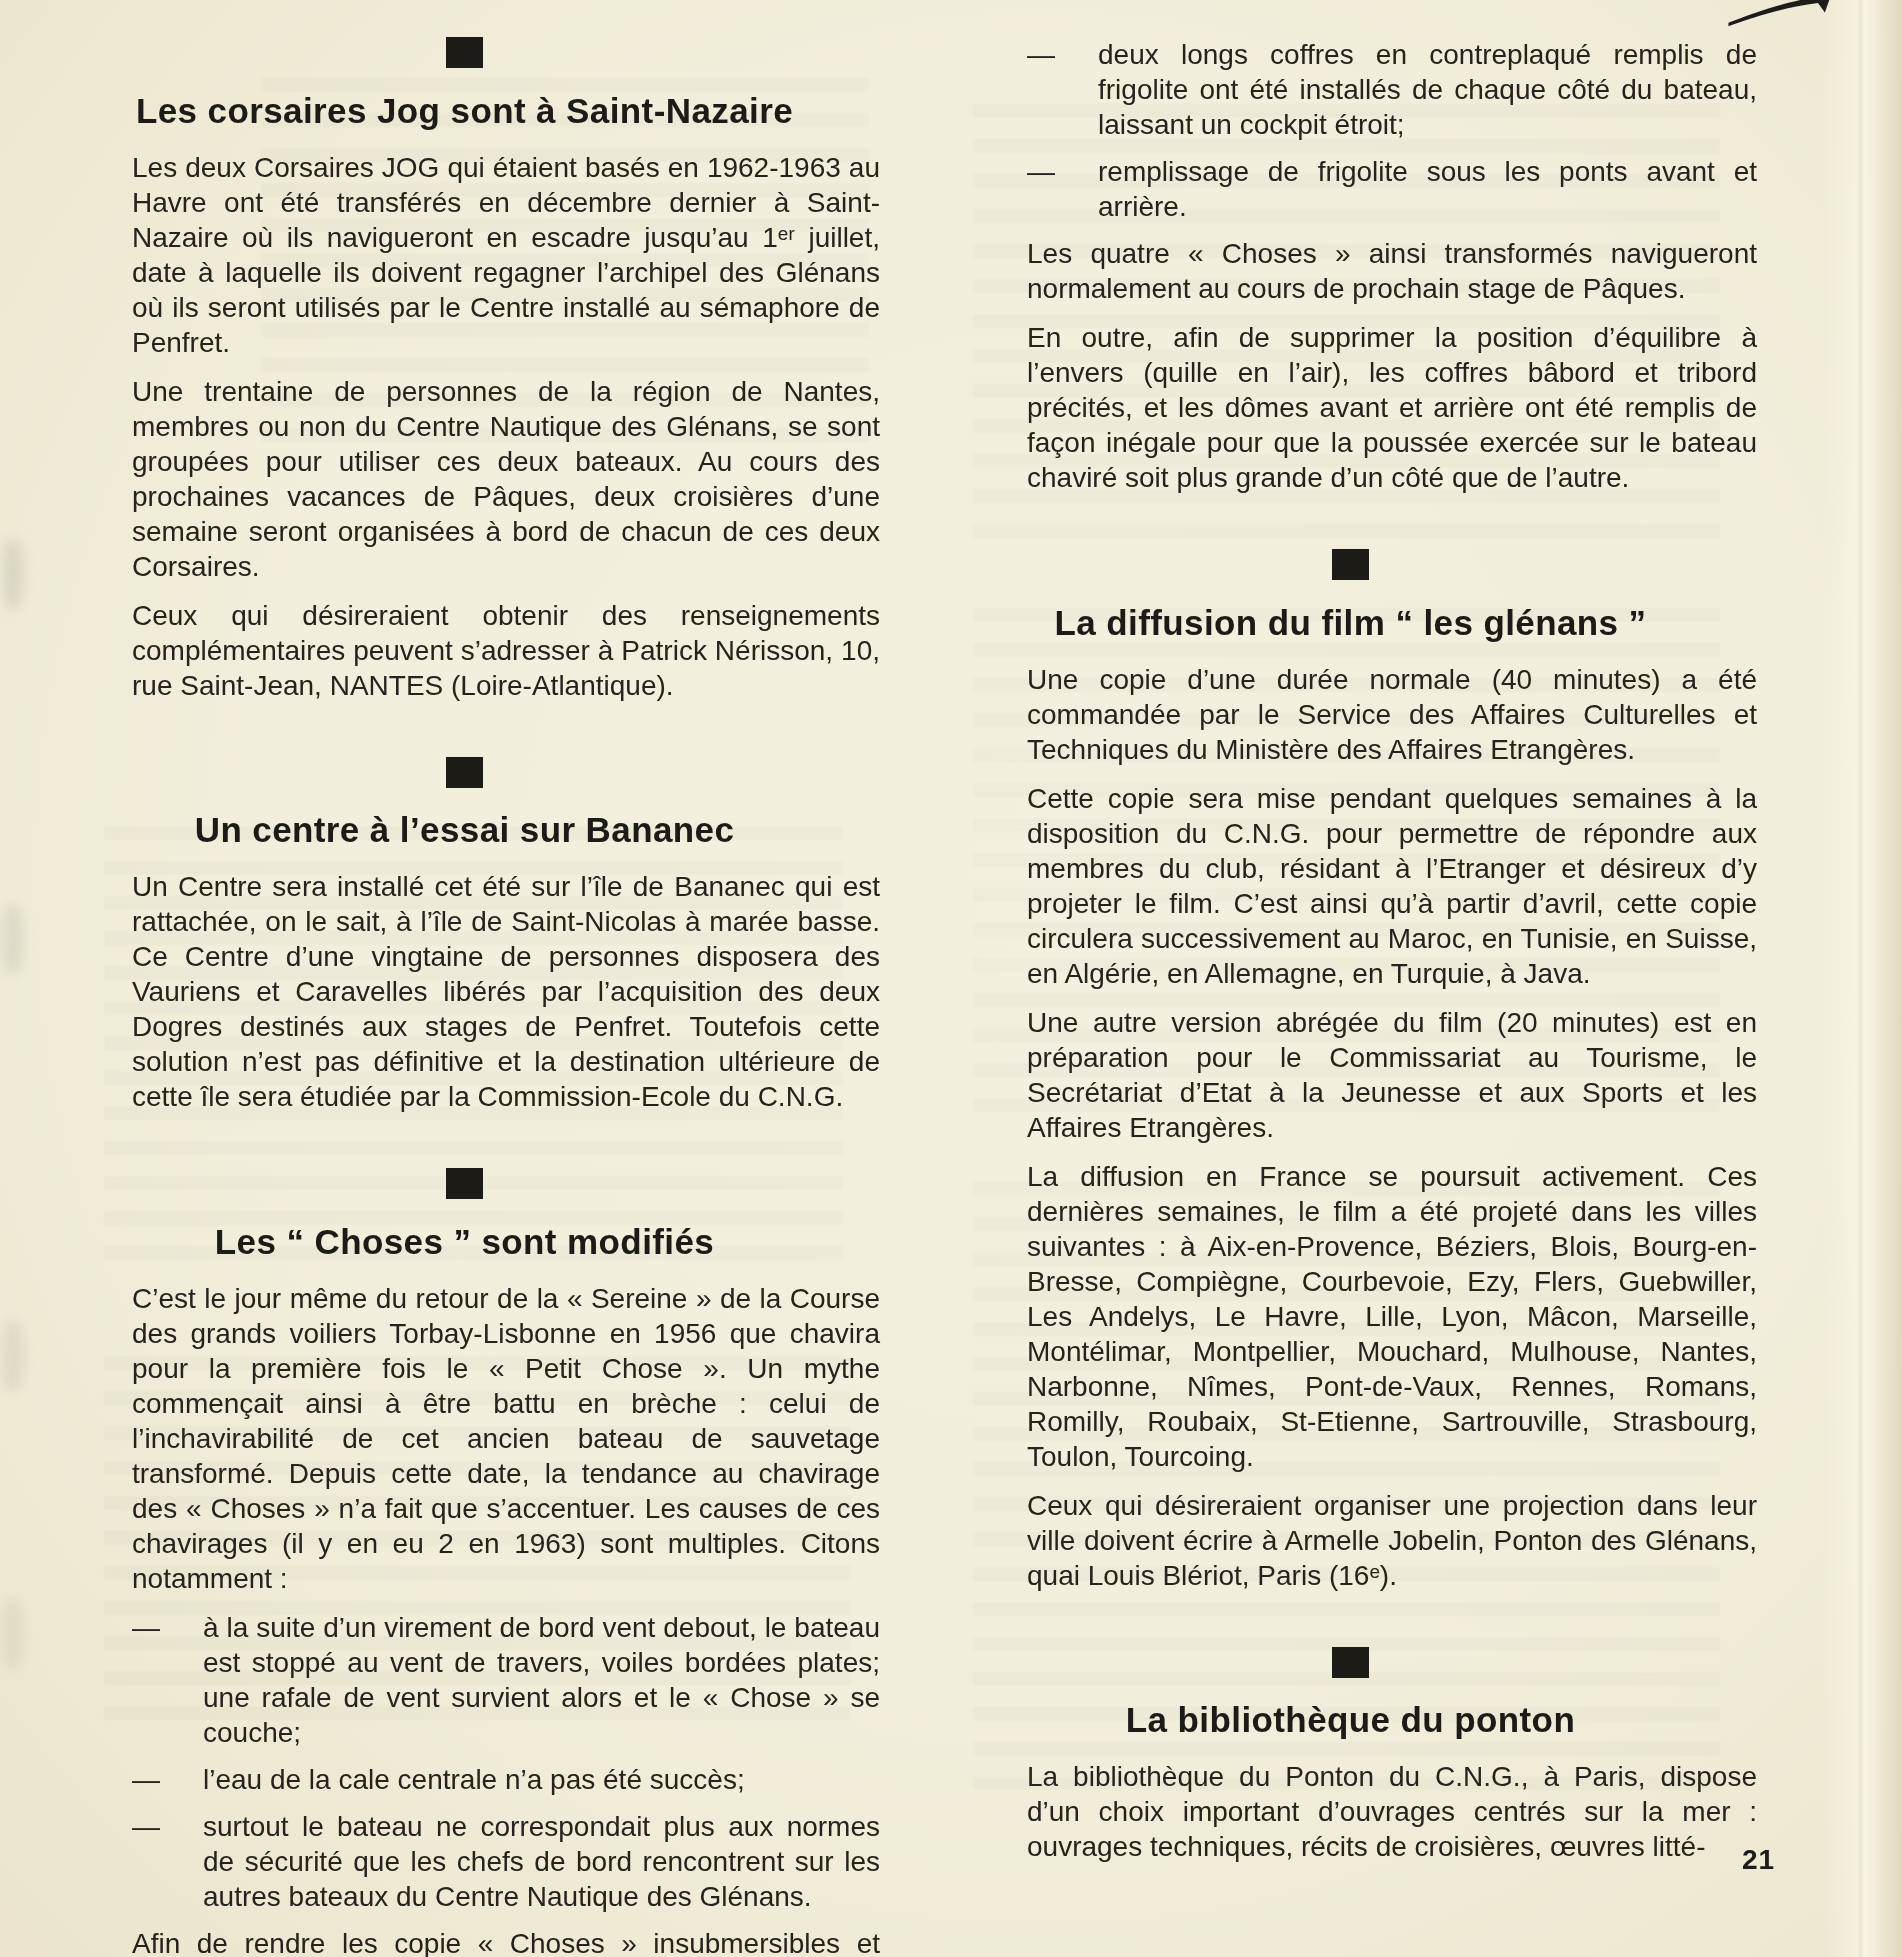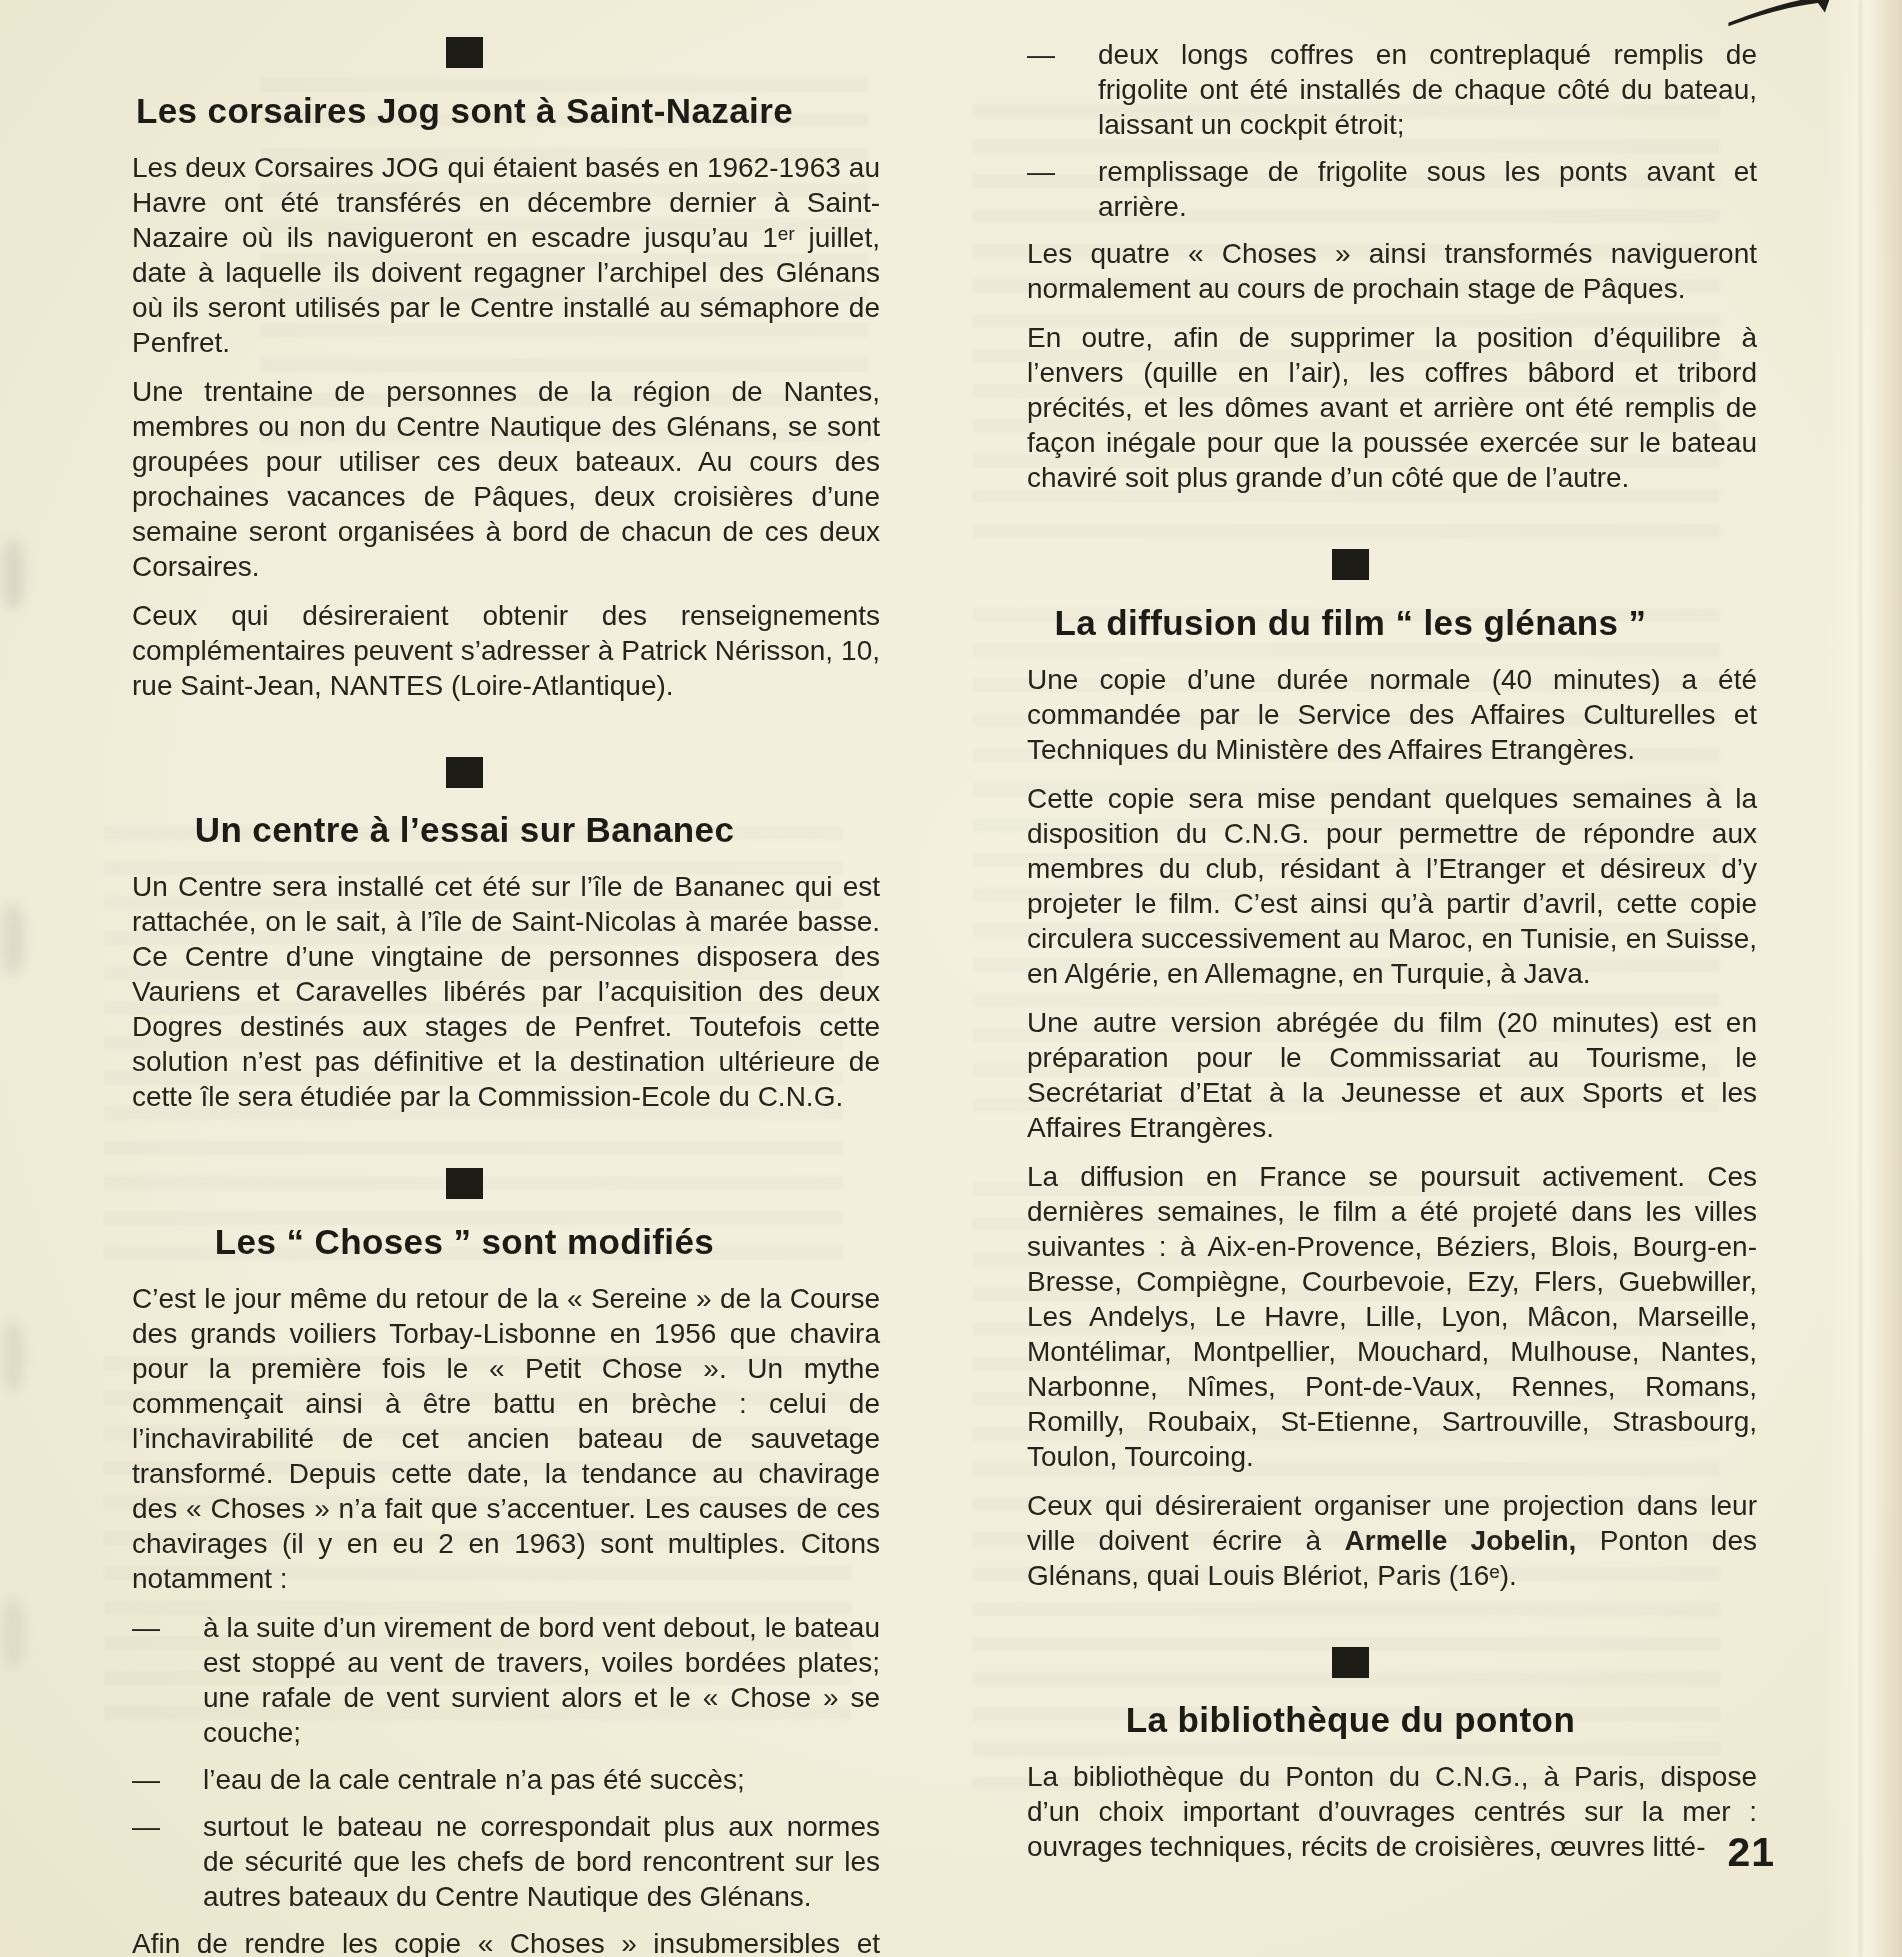--- a/index.html
+++ b/index.html
@@ -24,25 +24,25 @@
   .mt{margin-top:54px;}
 
   .sec-body{
     margin-left:83px;
     font-size:28px;line-height:35px;text-align:justify;
     color:#26231c;
   }
   .sec-body p{margin:0 0 14px 0;}
   .li{position:relative;padding-left:71px;margin:0 0 12px 0;}
   .li .dash{position:absolute;left:0;top:0;}
-  strong{font-weight:700;}
+  strong{font-weight:400;}
 
   .page-num{
     position:absolute;right:127px;bottom:82px;
-    font-size:41px;font-weight:700;color:#1e1c17;letter-spacing:0.9px;
+    font-size:28px;font-weight:700;color:#1e1c17;letter-spacing:0.9px;
   }
 
   
   .ghost{
     position:absolute;pointer-events:none;opacity:.32;filter:blur(1.7px);
     background:repeating-linear-gradient(180deg,
       rgba(136,156,126,.17) 0px, rgba(136,156,126,.17) 14px,
       rgba(0,0,0,0) 14px, rgba(0,0,0,0) 35px);
   }
   .edge-right{

